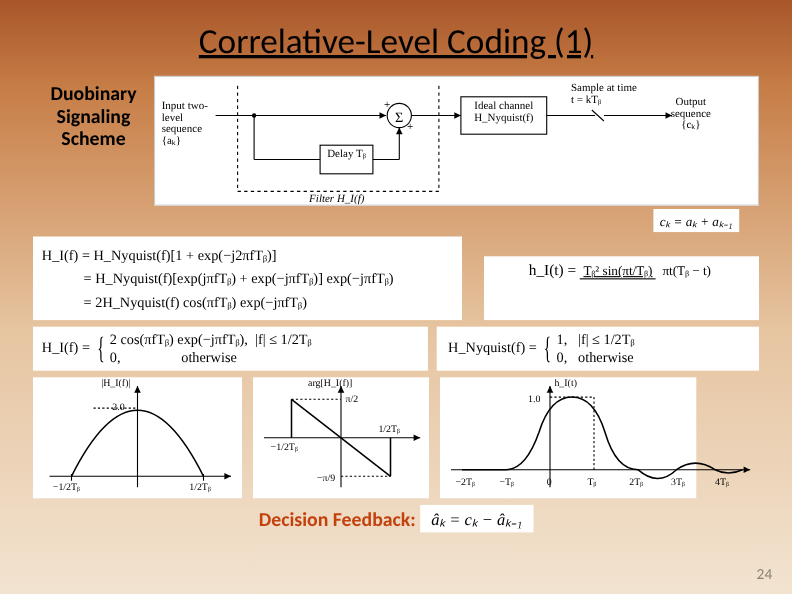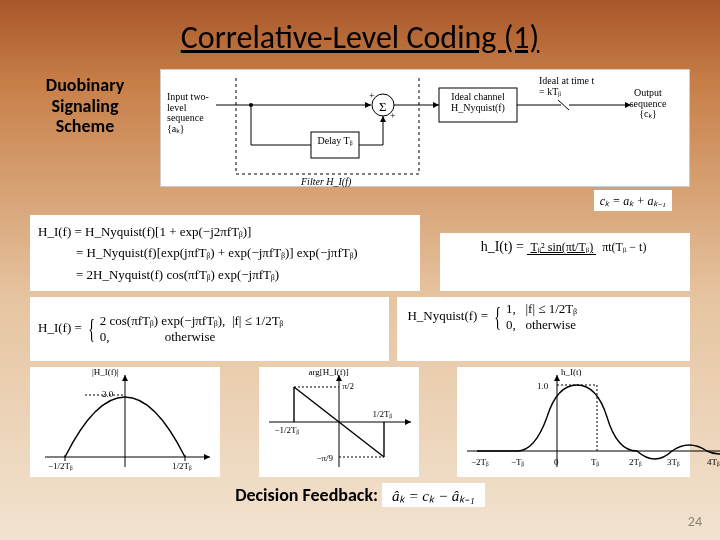--- a/index.html
+++ b/index.html
@@ -13,21 +13,21 @@
   }
   .slide { padding: 10px 30px; }
   .title {
     font-size: 32px;
     font-weight: 400;
     text-decoration: underline;
     text-align: center;
     color: #000;
     margin: 8px 0 12px 0;
   }
-  .row1 { display: flex; gap: 20px; align-items: flex-start; }
+  .row1 { display: flex; gap: 0; align-items: flex-start; }
   .scheme-label {
     font-size: 18px;
     font-weight: bold;
     color: #000;
     width: 110px;
     line-height: 1.15;
     text-align: center;
     margin-top: 6px;
   }
   .diagram-box {
@@ -65,42 +65,42 @@
     padding: 6px 10px;
     width: 250px;
     margin-top: 18px;
     text-align: center;
   }
   .row3 { display: flex; gap: 8px; margin-top: 6px; }
   .eq-h1 {
     background: #fff;
     font-family: 'Times New Roman', serif;
     font-size: 13px;
-    padding: 16px 8px;
+    padding: 4px 8px;
     width: 414px;
   }
   .eq-hnyq {
     background: #fff;
     font-family: 'Times New Roman', serif;
     font-size: 13px;
     padding: 4px 10px;
     width: 336px;
   }
-  .row4 { display: flex; gap: 10px; margin-top: 6px; justify-content: space-between; }
+  .row4 { display: flex; gap: 10px; margin-top: 6px; }
   .plot {
     background: #fff;
     height: 110px;
     position: relative;
   }
   .plot.p1 { width: 190px; }
   .plot.p2 { width: 160px; }
   .plot.p3 { width: 233px; }
   .plabel { position: absolute; font-family:'Times New Roman', serif; font-size: 9px; }
   .footer-row { display: flex; align-items: center; gap: 4px; margin-top: 6px; justify-content: center; position: relative; }
-  .df-label { font-size: 18px; font-weight: bold; color: #000000; }
+  .df-label { font-size: 18px; font-weight: bold; color: #c2410c; }
   .eq-df {
     background: #fff;
     font-family: 'Times New Roman', serif;
     font-size: 15px;
     font-style: italic;
     padding: 2px 10px;
   }
   .pagenum {
     position: absolute;
     right: 18px;
@@ -143,21 +143,21 @@
         <polygon points="470,35 464,32 464,38" fill="#000"></polygon>
         <circle cx="90" cy="35" r="2" fill="#000"></circle>
         <path d="M 75 8 L 75 104 L 258 104 L 258 8" fill="none" stroke="#000" stroke-dasharray="3,3"></path>
       </svg>
       <span class="txt" style="left:218px; top:29px; font-size:13px;">Σ</span>
       <span class="txt" style="left:208px; top:20px;">+</span>
       <span class="txt" style="left:229px; top:40px;">+</span>
       <span class="txt" style="left:156px; top:66px; line-height:1.05; text-align:center; width:36px;">Delay Tᵦ</span>
       <span class="txt" style="left:140px; top:106px;font-style:italic;">Filter H_I(f)</span>
       <span class="txt" style="left:282px; top:22px; width:70px; line-height:1.05; text-align:center;">Ideal channel H_Nyquist(f)</span>
-      <span class="txt" style="left:378px; top:6px; width:60px; line-height:1.05;">Ideal at time t = kTᵦ</span>
+      <span class="txt" style="left:378px; top:6px; width:60px; line-height:1.05;">Sample at time t = kTᵦ</span>
       <span class="txt" style="left:460px; top:18px; width:54px; line-height:1.05; text-align:center;">Output sequence {cₖ}</span>
     </div>
   </div>
 
   <div class="eq-ck">cₖ = aₖ + aₖ₋₁</div>
 
   <div class="row2">
     <div class="eq-hf">
       <div>H_I(f) = H_Nyquist(f)[1 + exp(−j2πfTᵦ)]</div>
       <div style="padding-left:38px;">= H_Nyquist(f)[exp(jπfTᵦ) + exp(−jπfTᵦ)] exp(−jπfTᵦ)</div>

